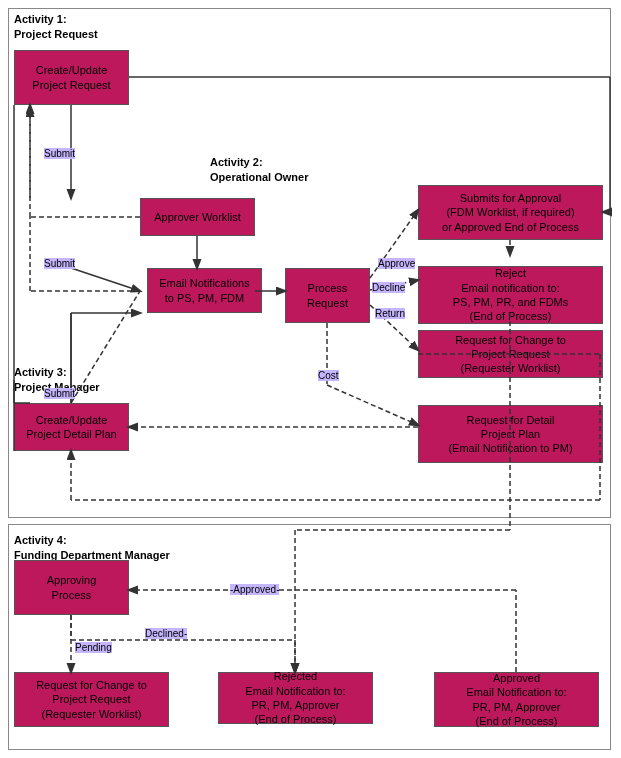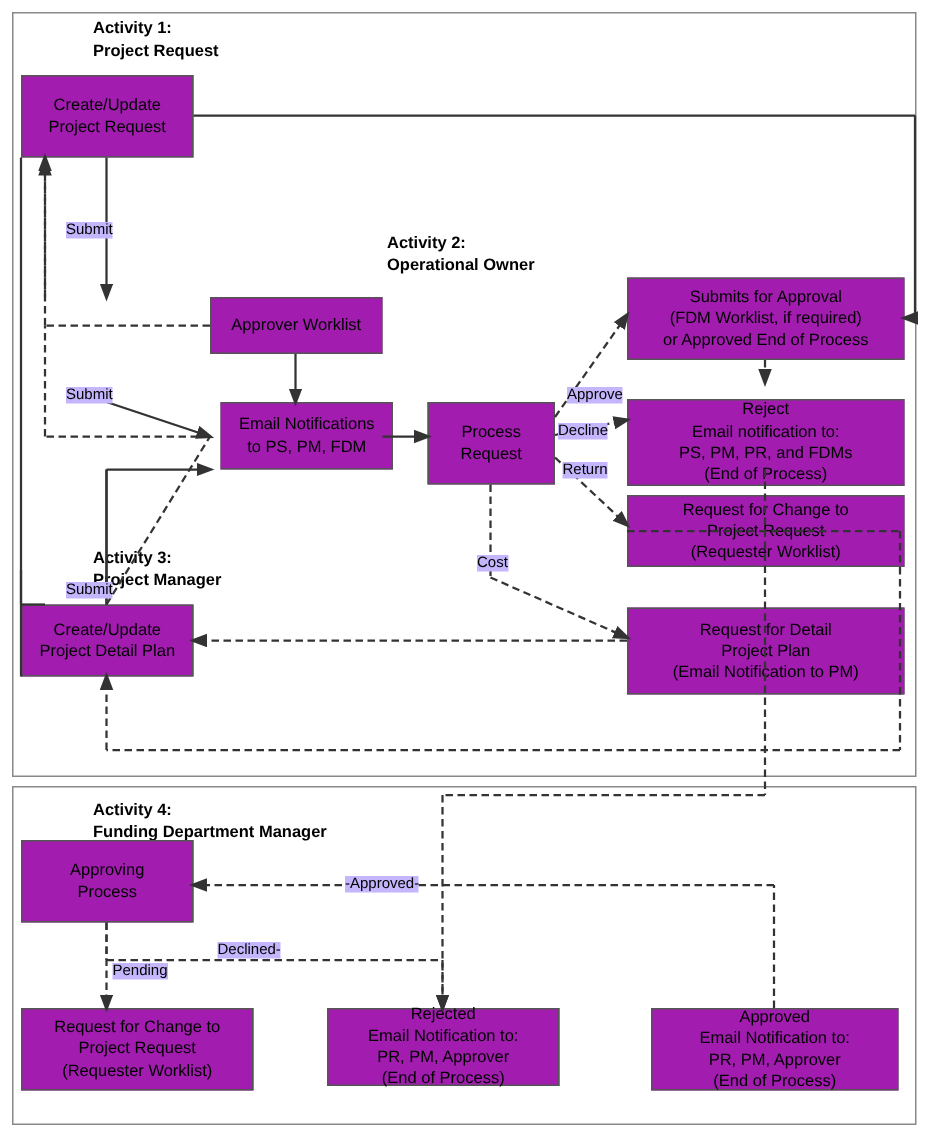--- a/index.html
+++ b/index.html
@@ -12,35 +12,34 @@
       position: relative;
       overflow: hidden;
     }
     .diagram-container {
       position: relative;
       width: 621px;
       height: 758px;
     }
     .box {
       position: absolute;
-      background: #a21caf;
+      background: #be185d;
       border: 1px solid #555;
       text-align: center;
       display: flex;
       align-items: center;
       justify-content: center;
       padding: 4px;
       line-height: 1.3;
     }
     .activity-label {
       position: absolute;
       font-weight: bold;
       font-size: 11px;
       line-height: 1.4;
-      margin-left: 48px;
     }
     .edge-label {
       position: absolute;
       font-size: 10px;
       background: #c4b5fd;
     }
     svg.arrows {
       position: absolute;
       top: 0; left: 0;
       width: 621px;

